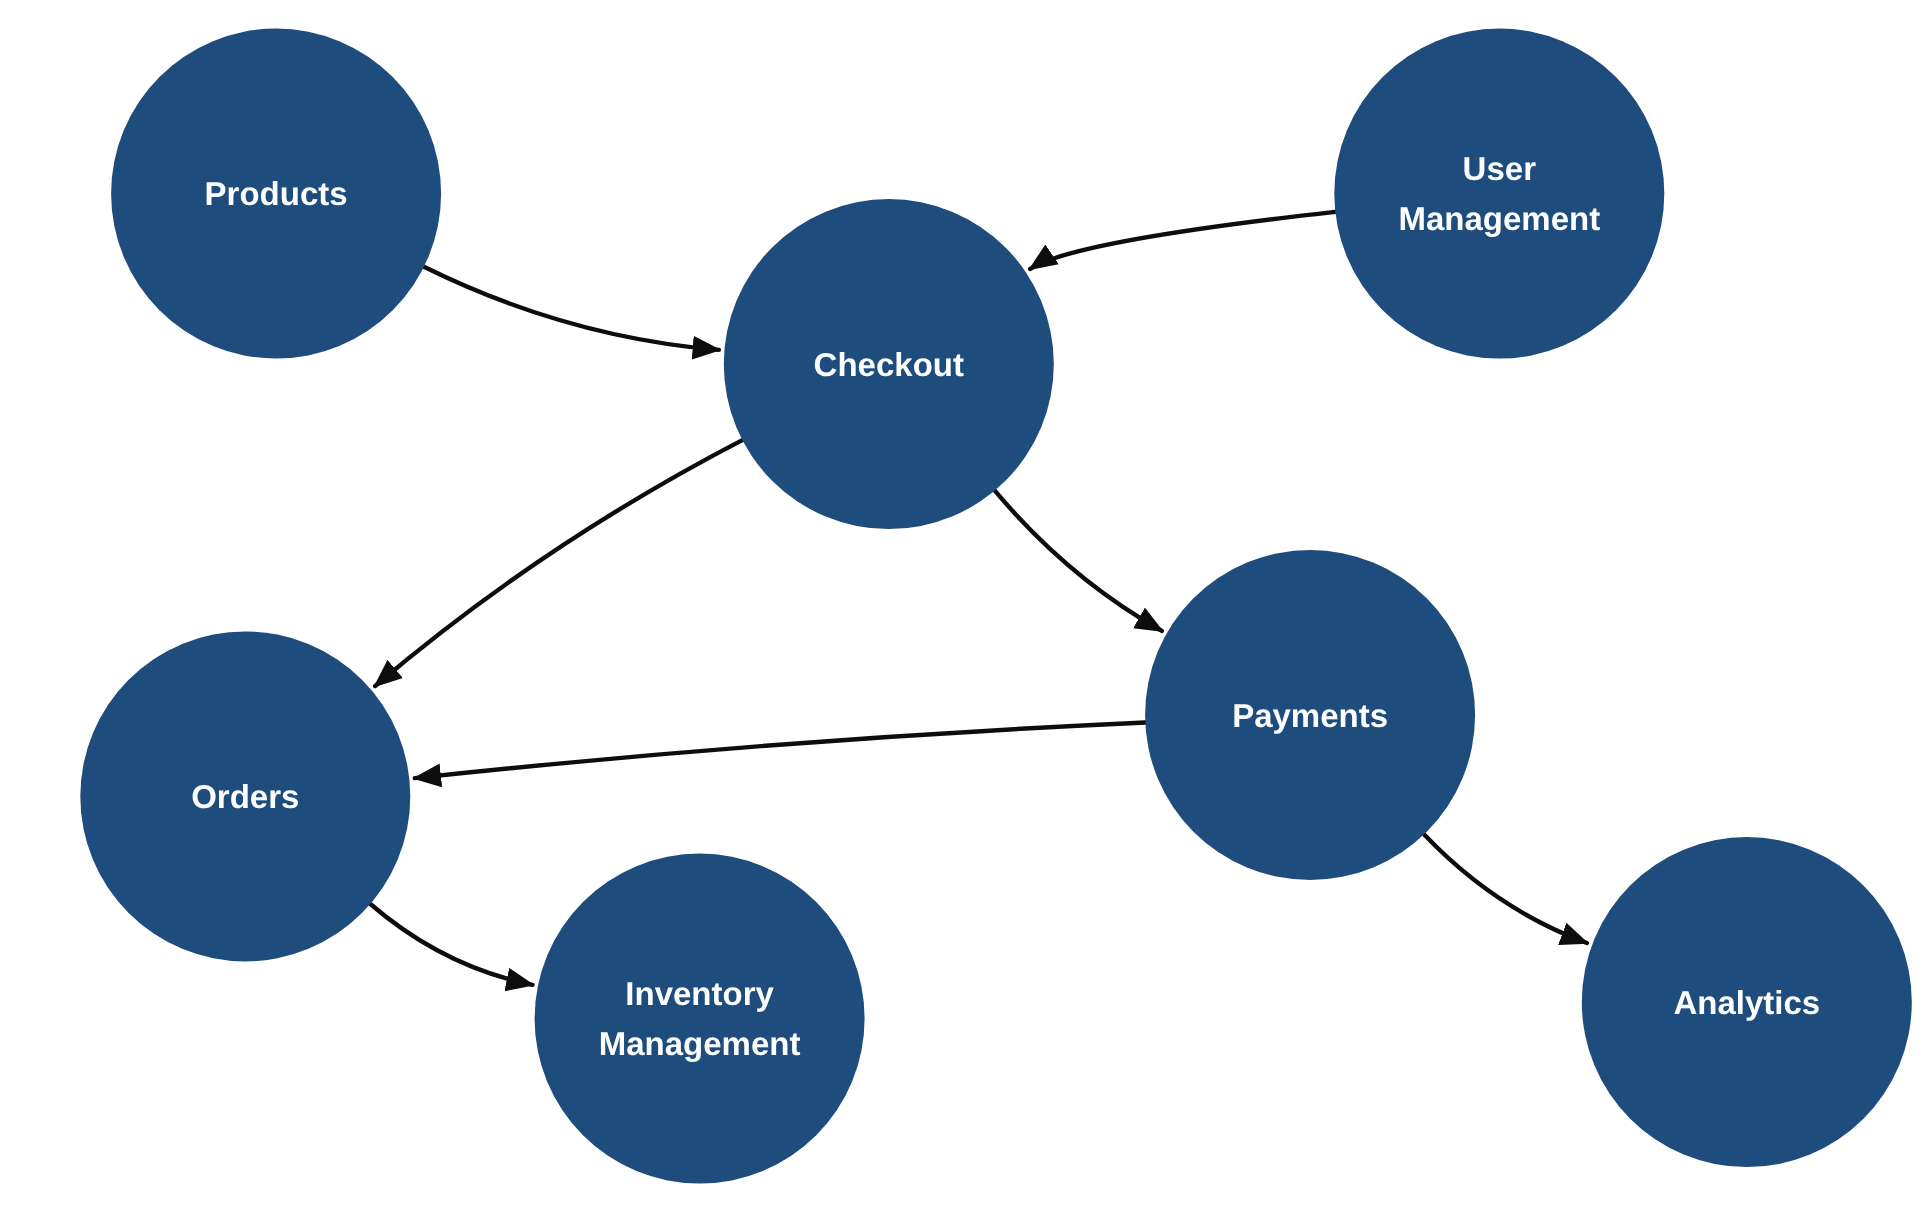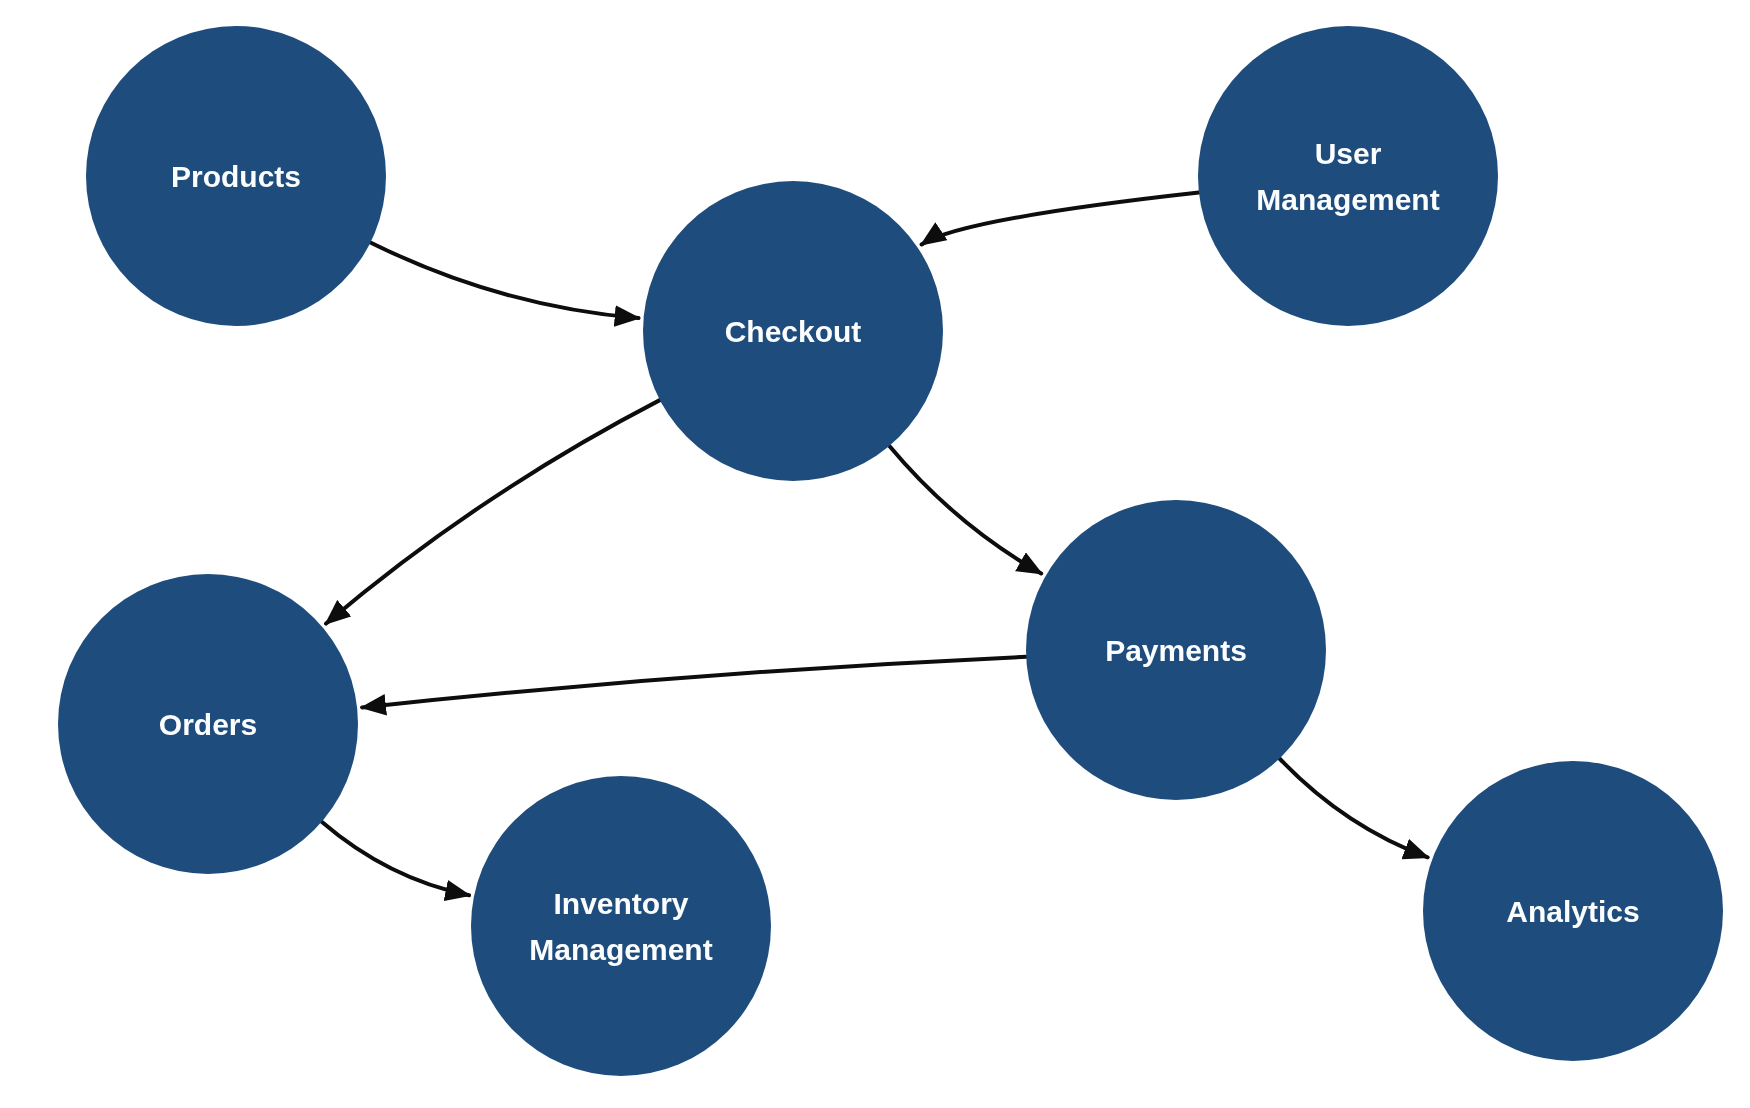--- a/index.html
+++ b/index.html
@@ -8,20 +8,21 @@
     background: #ffffff;
     width: 1750px;
     height: 1108px;
     overflow: hidden;
     font-family: "Liberation Sans", sans-serif;
   }
   #diagram-wrap {
     width: 1383px;
     height: 1108px;
     position: relative;
+    padding-left: 15px;
   }
   svg {
     display: block;
   }
   .node-circle {
     stroke: none;
   }
   .node-label {
     font-family: "Liberation Sans", "DejaVu Sans", sans-serif;
     font-weight: 700;

